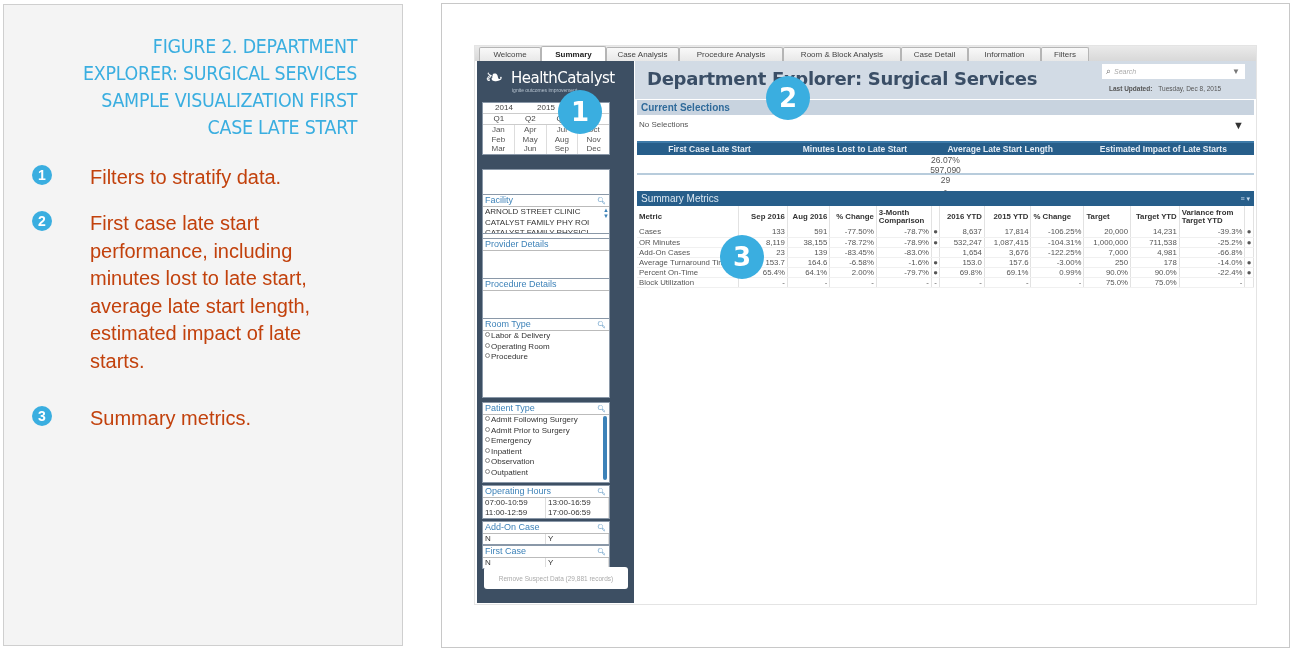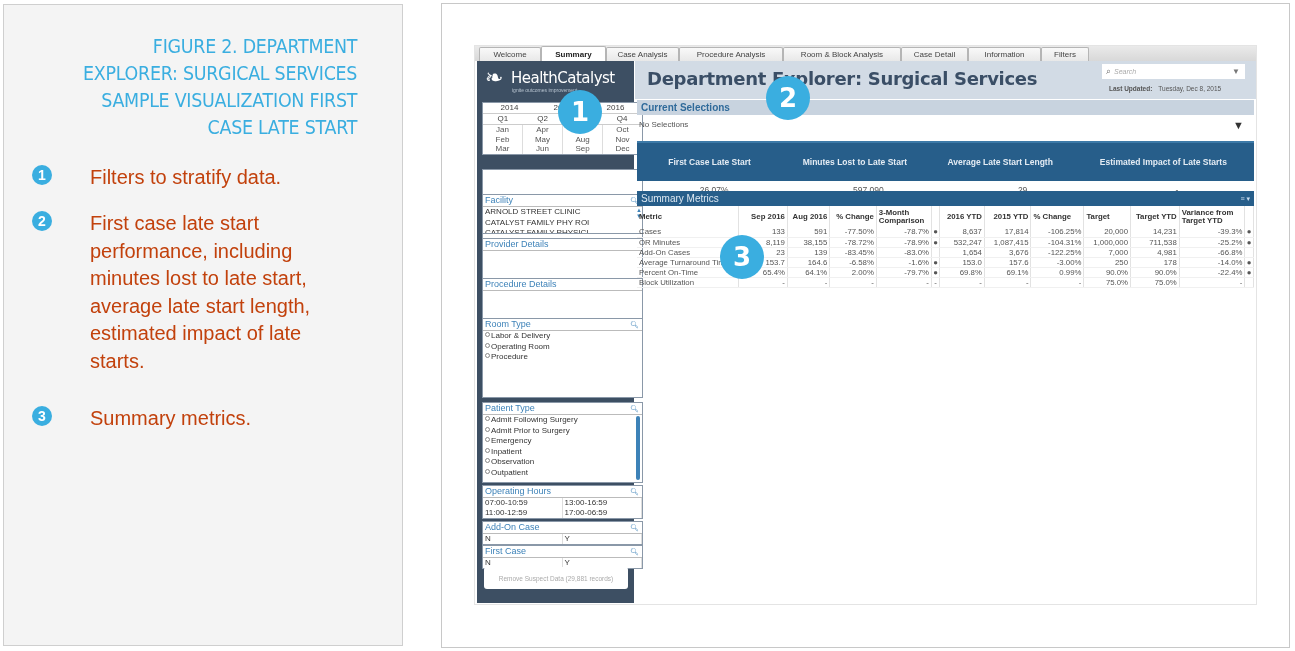--- a/index.html
+++ b/index.html
@@ -22,21 +22,21 @@
   .tab { height: 14px; font-size: 8px; color: #444; border: 1px solid #b5b5b5; border-bottom: none; background: linear-gradient(#f9f9f9,#e8e8e8); display: flex; align-items: center; justify-content: center; margin-right: 0px; border-radius: 2px 2px 0 0; }
   .tab.active { background: #fff; font-weight: bold; color: #222; height: 15px; }
 
   
   .sidebar { position: absolute; left: 2px; top: 15px; width: 157px; height: 542px; background: #3d4f63; }
   .logo { position: absolute; left: 8px; top: 4px; height: 30px; width: 145px; color: #fff; }
   .logo .flame { position: absolute; left: 0; top: 2px; font-size: 22px; line-height: 22px; color: #fff; }
   .logo .name { position: absolute; left: 26px; top: 4px; font-family: "DejaVu Sans", sans-serif; font-size: 15px; letter-spacing: -0.5px; }
   .logo .tag { position: absolute; left: 27px; top: 22px; font-size: 5px; color: #b8c4d0; }
 
-  .sbox { position: absolute; left: 5px; width: 161px; background: #fff; border: 1px solid #8a98a8; }
+  .sbox { position: absolute; left: 5px; width: 128px; background: #fff; border: 1px solid #8a98a8; }
   .grid-row { display: flex; font-size: 8px; color: #444; border-bottom: 1px solid #ccc; }
   .grid-row > div { flex: 1; text-align: center; line-height: 10px; }
   .months { display: flex; font-size: 8px; color: #555; }
   .months > div { flex: 1; text-align: center; line-height: 9.5px; border-right: 1px solid #ddd; }
   .months > div:last-child { border-right: none; }
   .kv { display: flex; font-size: 8px; color: #444; line-height: 10px; margin-top: 31px; }
   .kv .k { width: 50px; padding-left: 2px; position: relative; }
   .kv .k:after { content: "▾"; position: absolute; right: -6px; font-size: 6px; }
   .kv .v { flex: 1; background: #eef0f2; text-align: center; color: #888; margin-left: 8px; border-bottom: 1px solid #fff; }
   .sec-head { font-size: 9px; color: #3d82b8; line-height: 11px; padding-left: 2px; border-bottom: 1px solid #bbb; position: relative; background: #fff; }
@@ -56,23 +56,23 @@
   .search-box .ic { color: #666; font-size: 9px; margin-right: 3px; }
   .search-box .dd { position: absolute; right: 5px; color: #777; font-size: 8px; }
   .last-updated { position: absolute; left: 474px; top: 24px; font-size: 6.5px; color: #555; }
   .last-updated b { margin-right: 6px; }
 
   .cur-sel-head { position: absolute; left: 2px; top: 39px; width: 617px; height: 15px; background: #c8d3df; color: #2f6a9a; font-size: 10px; font-weight: bold; padding-left: 4px; line-height: 15px; }
   .no-sel { position: absolute; left: 4px; top: 59px; font-size: 8px; color: #555; }
   .sel-arrow { position: absolute; right: 12px; top: 58px; font-size: 11px; color: #333; }
 
   .kpi { position: absolute; left: 2px; top: 80px; width: 617px; }
-  .kpi-head { display: flex; background: #275e8a; color: #e4ecf4; height: 40px; font-size: 8.5px; font-weight: bold; border-top: 2px solid #3d7aa8; }
+  .kpi-head { display: flex; background: #275e8a; color: #e4ecf4; height: 14px; font-size: 8.5px; font-weight: bold; border-top: 2px solid #3d7aa8; }
   .kpi-head > div { flex: 1; display: flex; align-items: center; justify-content: center; text-align: center; line-height: 9px; }
-  .kpi-vals { display: flex; height: 20px; font-size: 8.5px; color: #555; border-bottom: 2px solid #b8ccdc; }
+  .kpi-vals { display: flex; height: 20px; font-size: 8.5px; color: #555; border-bottom: 2px solid #b8ccdc; flex-direction: column; }
   .kpi-vals > div { flex: 1; display: flex; align-items: center; justify-content: center; }
 
   .summary { position: absolute; left: 2px; top: 130px; width: 617px; }
   .summary-head { height: 15px; background: #275e8a; color: #dde8f2; font-size: 10px; padding-left: 4px; line-height: 15px; position: relative; }
   .summary-head .ctrl { position: absolute; right: 4px; top: 0; font-size: 7px; color: #cde; }
   table { border-collapse: collapse; width: 617px; font-size: 7.8px; color: #555; }
   th { font-size: 7.8px; color: #333; font-weight: bold; text-align: left; line-height: 8px; height: 21px; border-right: 1px solid #e2e2e2; padding: 0 2px; vertical-align: middle; }
   td { line-height: 9px; height: 10px; text-align: right; padding: 0 2px; border-right: 1px solid #e2e2e2; white-space: nowrap; }
   td.metric { text-align: left; color: #555; }
   td.dot, th.dot { width: 8px; text-align: center; padding: 0; }

